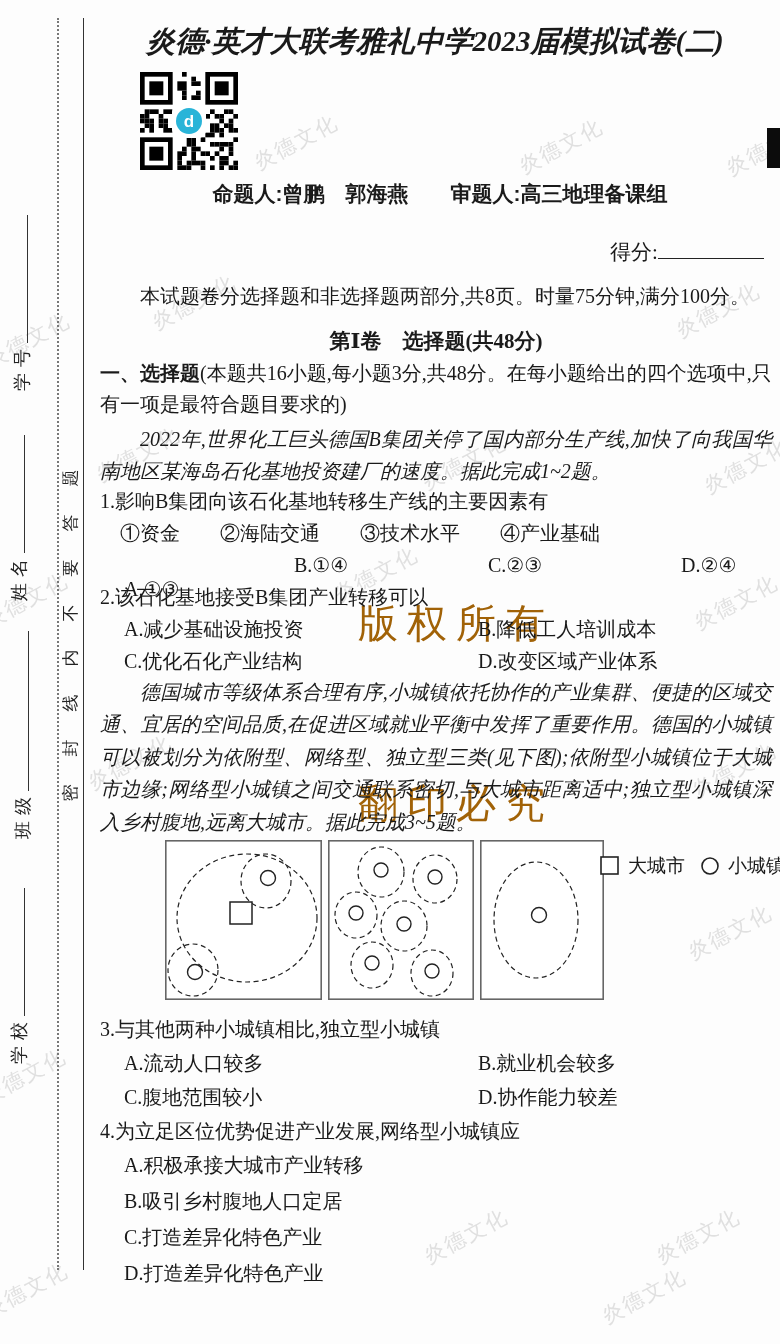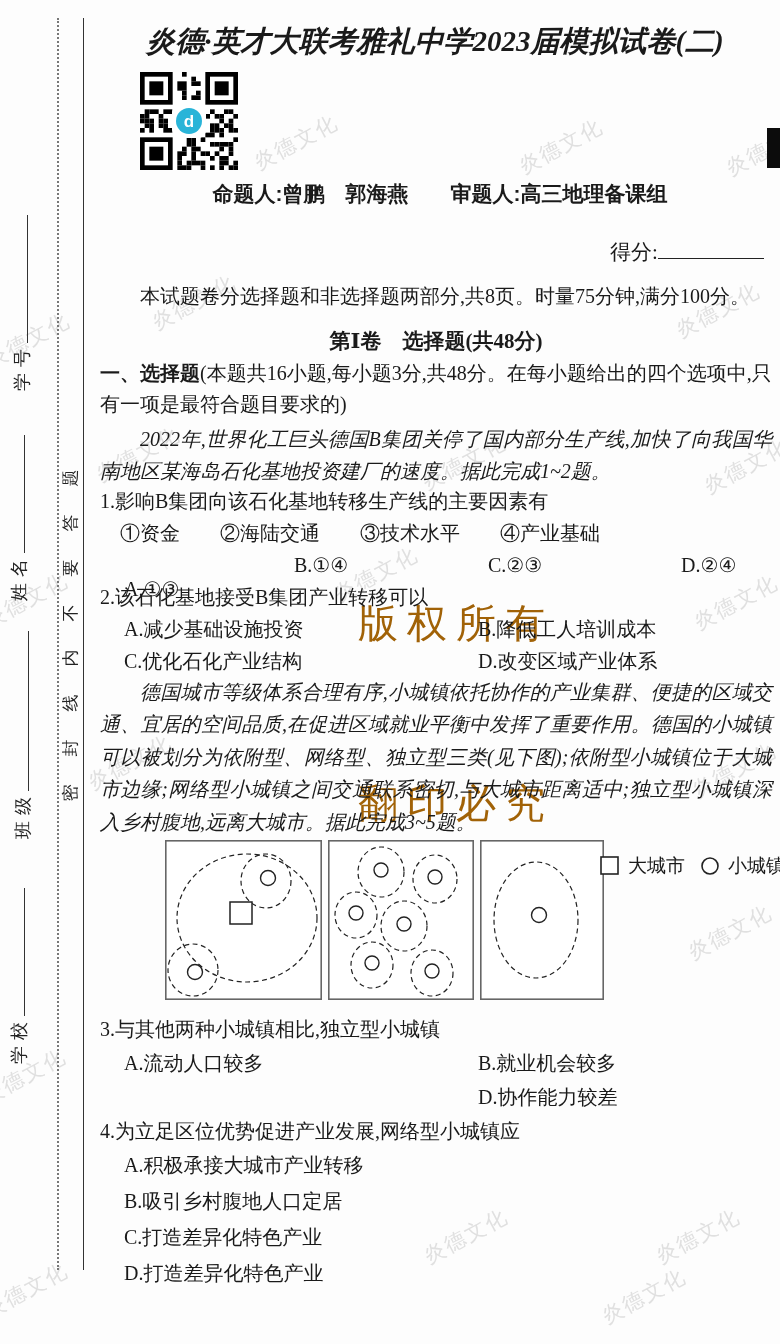--- a/index.html
+++ b/index.html
@@ -306,20 +306,21 @@
   </div>
 
   <div class="blk" style="top:1014px">
     <span>3.</span><span>与其他两种小城镇相比,独立型小城镇</span>
   </div>
   <div class="blk" style="top:1048px;height:32px">
     <span class="opt4 col1"><span>A.</span><span>流动人口较多</span></span>
     <span class="opt4 col2"><span>B.</span><span>就业机会较多</span></span>
   </div>
   <div class="blk" style="top:1082px;height:32px">
+    <span class="opt4 col1"><span>C.</span><span>腹地范围较小</span></span>
     <span class="opt4 col2"><span>D.</span><span>协作能力较差</span></span>
   </div>
 
   <div class="blk" style="top:1116px">
     <span>4.</span><span>为立足区位优势促进产业发展,网络型小城镇应</span>
   </div>
   <div class="blk" style="top:1150px;height:32px">
     <span class="opt4 col1"><span>A.</span><span>积极承接大城市产业转移</span></span>
   </div>
   <div class="blk" style="top:1186px;height:32px">

